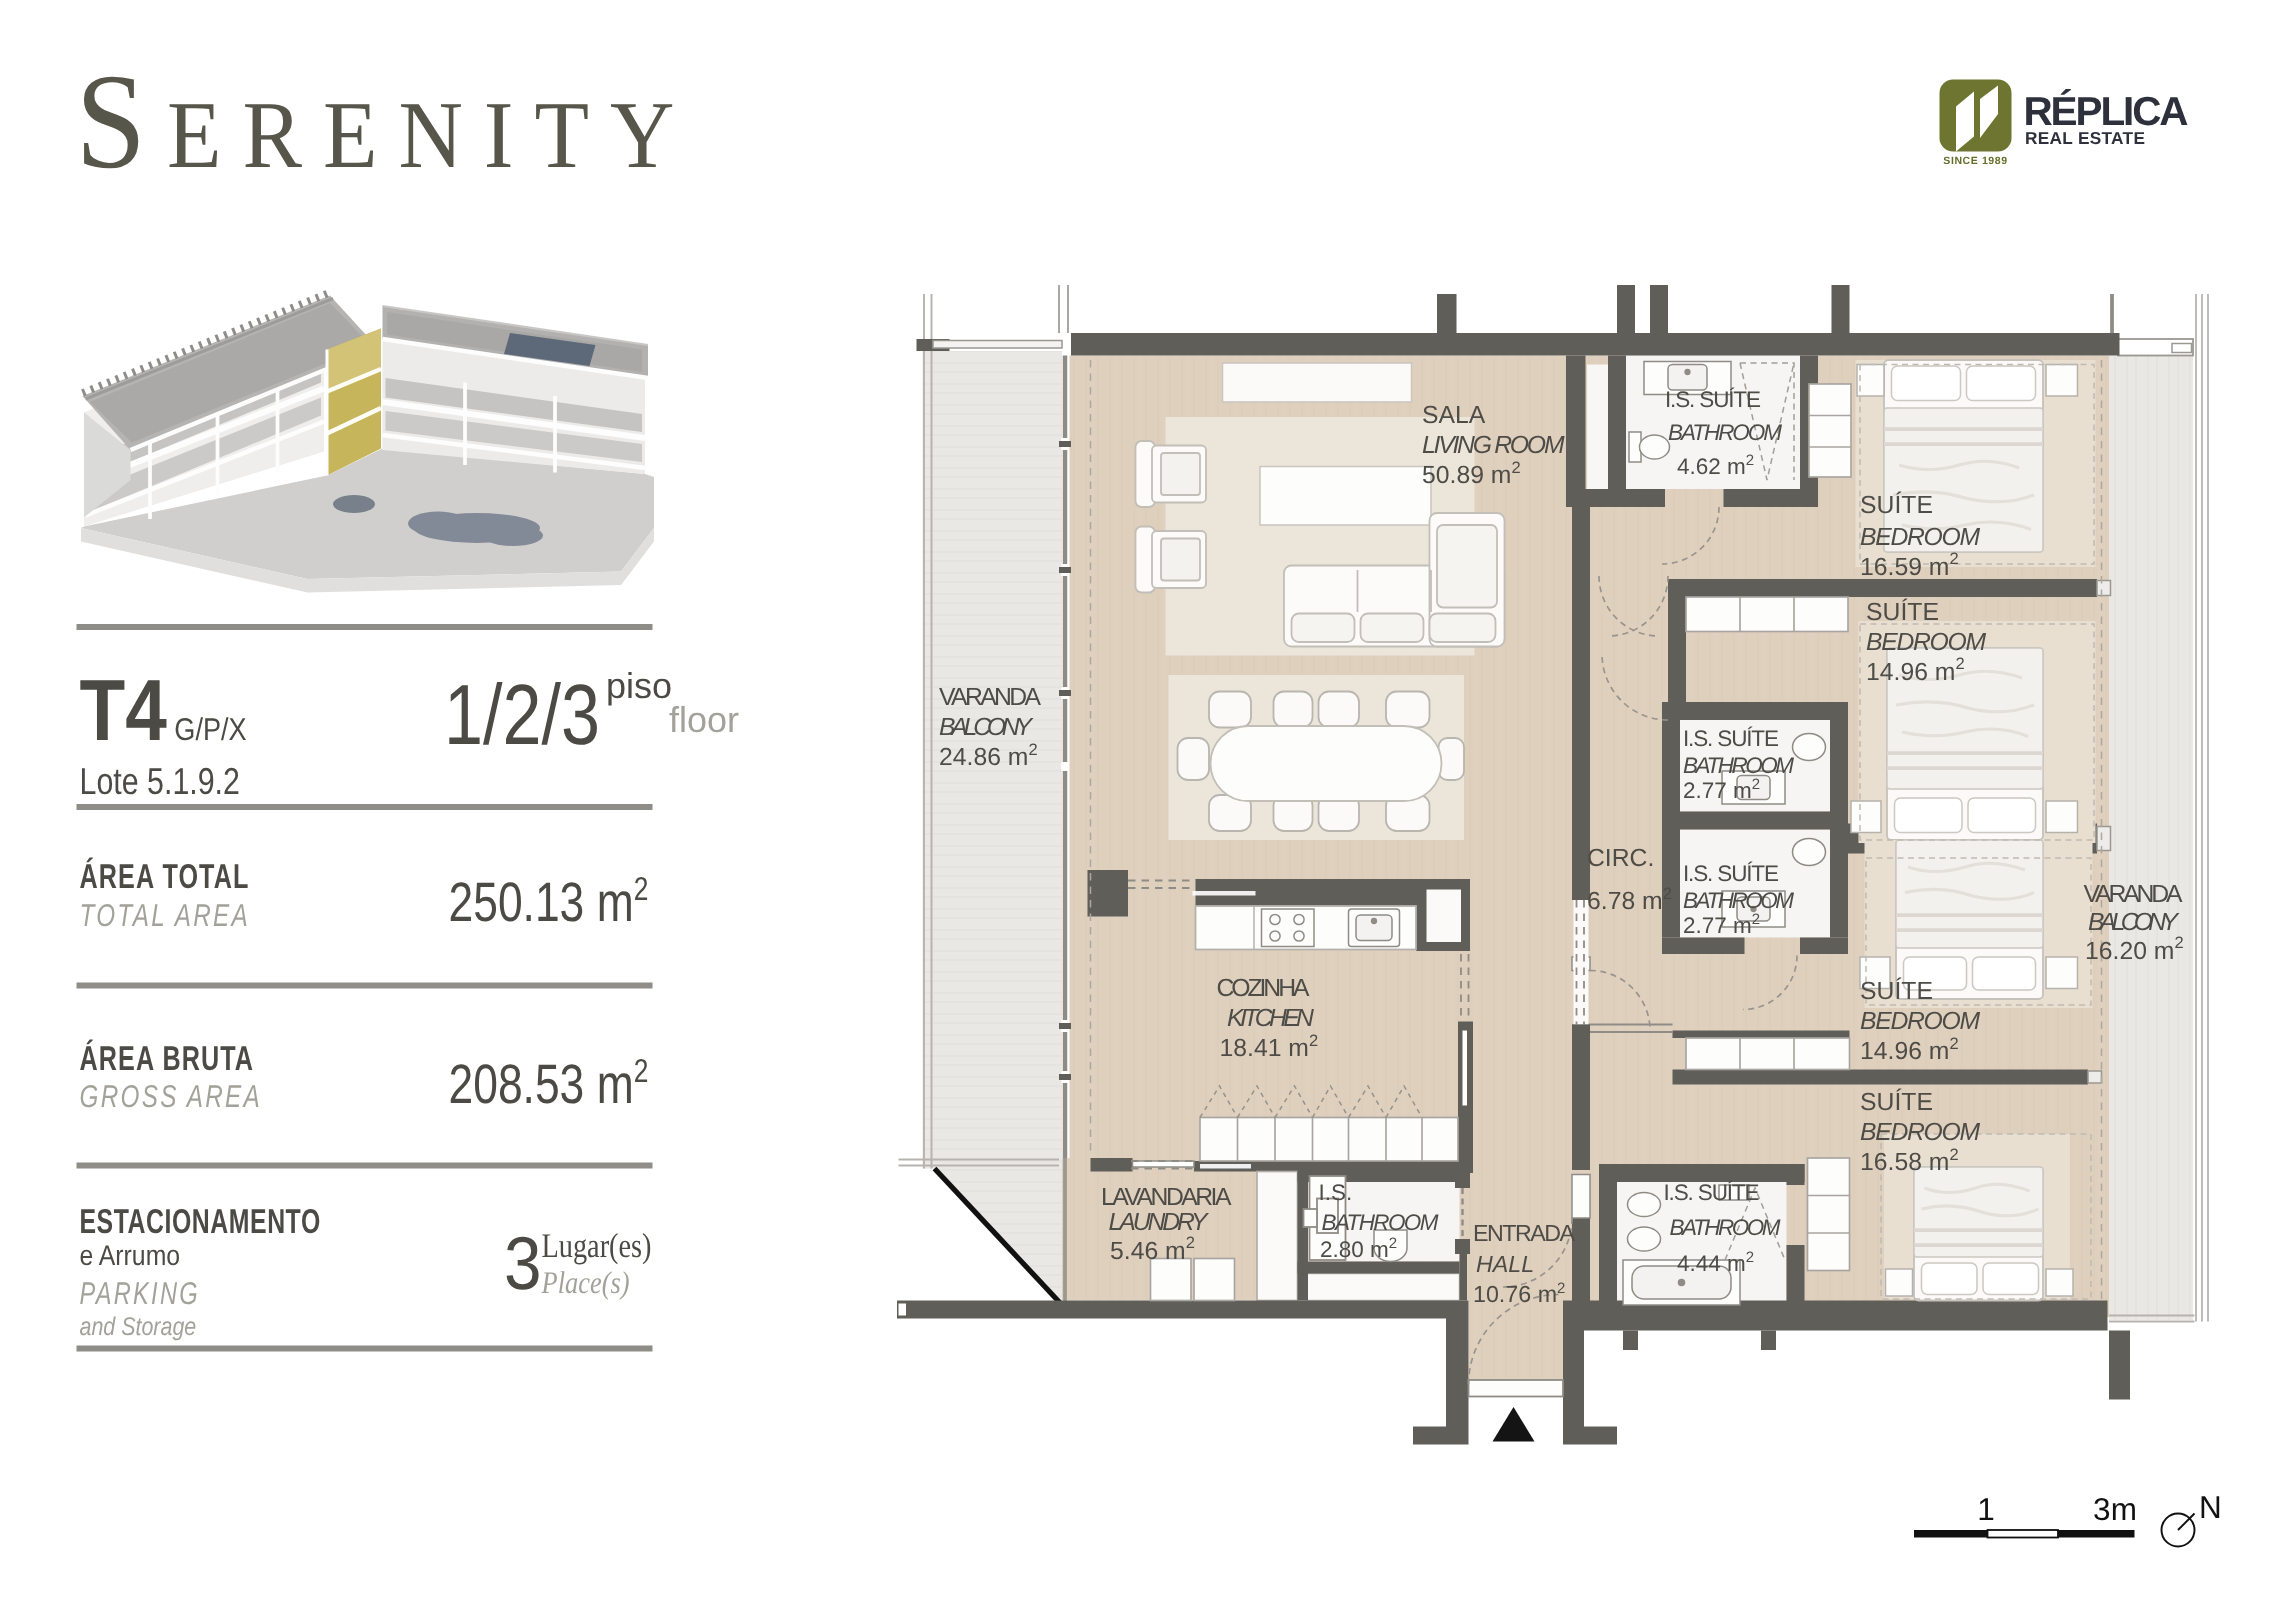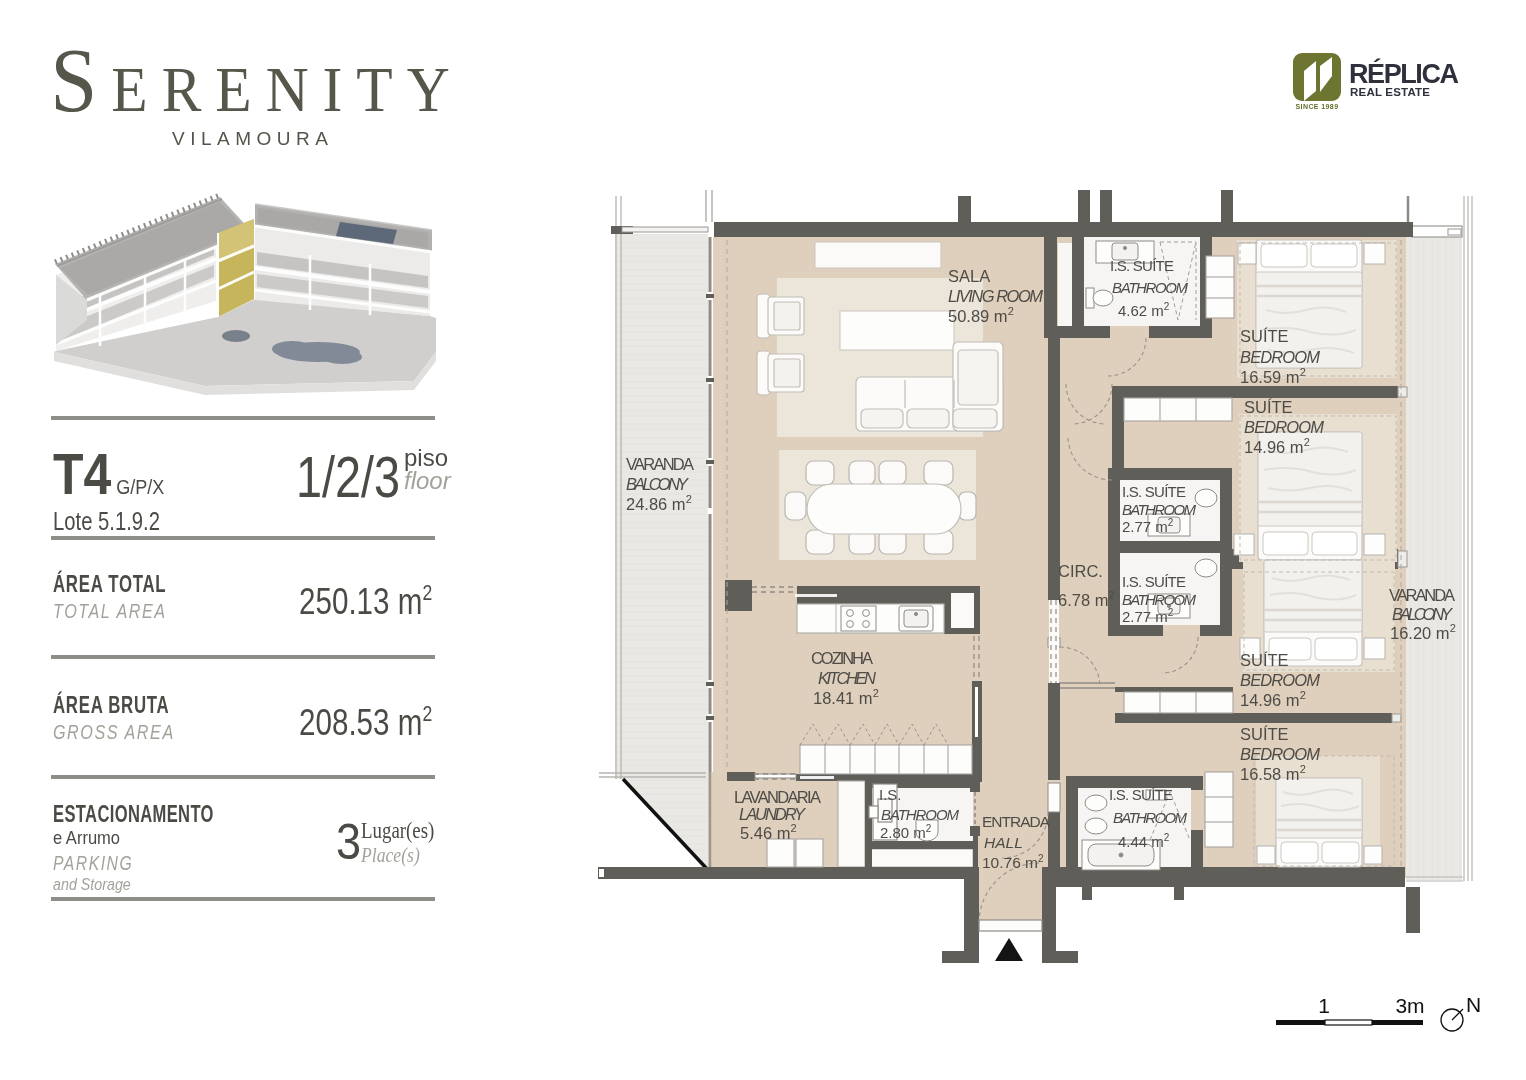--- a/index.html
+++ b/index.html
@@ -9,21 +9,20 @@
   .rule{position:absolute;left:51px;width:384px;height:4px;background:#8e8d88;}
   .dk{color:#4b4a45;}
   .gy{color:#a3a29a;}
 </style>
 </head>
 <body>
 <div id="page">
 
   <div class="abs" style="left:0;top:42px;width:500px;text-align:center;font-family:'Liberation Serif',serif;font-variant:small-caps;font-size:91px;color:#57564a;letter-spacing:15px;line-height:78px;transform:scaleX(0.93);transform-origin:250px 0;text-indent:15px;">Serenity</div>
 
-  <div class="abs" style="left:0;top:128px;width:500px;text-align:center;font-size:19px;color:#55544b;letter-spacing:5.5px;text-indent:5.5px;">VILAMOURA</div>
 
   <svg class="abs" style="left:0;top:0;" width="500" height="420" viewBox="0 0 500 420">
 
     <g>
       <polygon points="56,351 218,317 255,299 430,316 436,318 436,352 414,381 205,386 54,352" fill="#d0cfcd"></polygon>
       <polygon points="54,352 205,386 414,381 436,352 436,361 414,390 205,395 54,361" fill="#e0dfdd"></polygon>
     </g>
 
     <ellipse cx="236" cy="336" rx="14" ry="6" fill="#78808c"></ellipse>
 
@@ -80,21 +79,21 @@
 
     <polygon points="340,222 397,230 393,244 336,236" fill="#5d6878"></polygon>
   </svg>
 
   <div class="rule" style="top:416px;"></div>
 
   <div class="abs dk" style="left:53px;top:440px;font-size:58px;font-weight:700;transform:scaleX(0.86);transform-origin:0 0;">T4<span style="font-size:21px;font-weight:400;"> G/P/X</span></div>
 
   <div class="abs dk" style="left:296px;top:444px;font-size:57px;font-weight:400;transform:scaleX(0.82);transform-origin:0 0;">1/2/3</div>
 
-  <div class="abs" style="left:404px;top:446px;font-size:24px;line-height:23px;"><span class="dk">piso</span><br><span class="gy" style="font-style:italic;">floor</span></div>
+  <div class="abs" style="left:404px;top:446px;font-size:24px;line-height:23px;"><span class="dk">piso</span><br><span class="gy" style="margin-left:42px;">floor</span></div>
 
   <div class="abs dk" style="left:53px;top:507px;font-size:25px;transform:scaleX(0.81);transform-origin:0 0;">Lote 5.1.9.2</div>
 
   <div class="rule" style="top:536px;"></div>
 
   <div class="abs dk" style="left:53px;top:571px;font-size:23px;font-weight:700;letter-spacing:1px;transform:scaleX(0.73);transform-origin:0 0;">ÁREA TOTAL</div>
 
   <div class="abs gy" style="left:53px;top:599px;font-size:21px;font-style:italic;letter-spacing:2px;transform:scaleX(0.77);transform-origin:0 0;">TOTAL AREA</div>
 
   <div class="abs dk" style="left:299px;top:580px;font-size:37px;transform:scaleX(0.8);transform-origin:0 0;">250.13 m<span style="font-size:22px;vertical-align:14px;">2</span></div>

